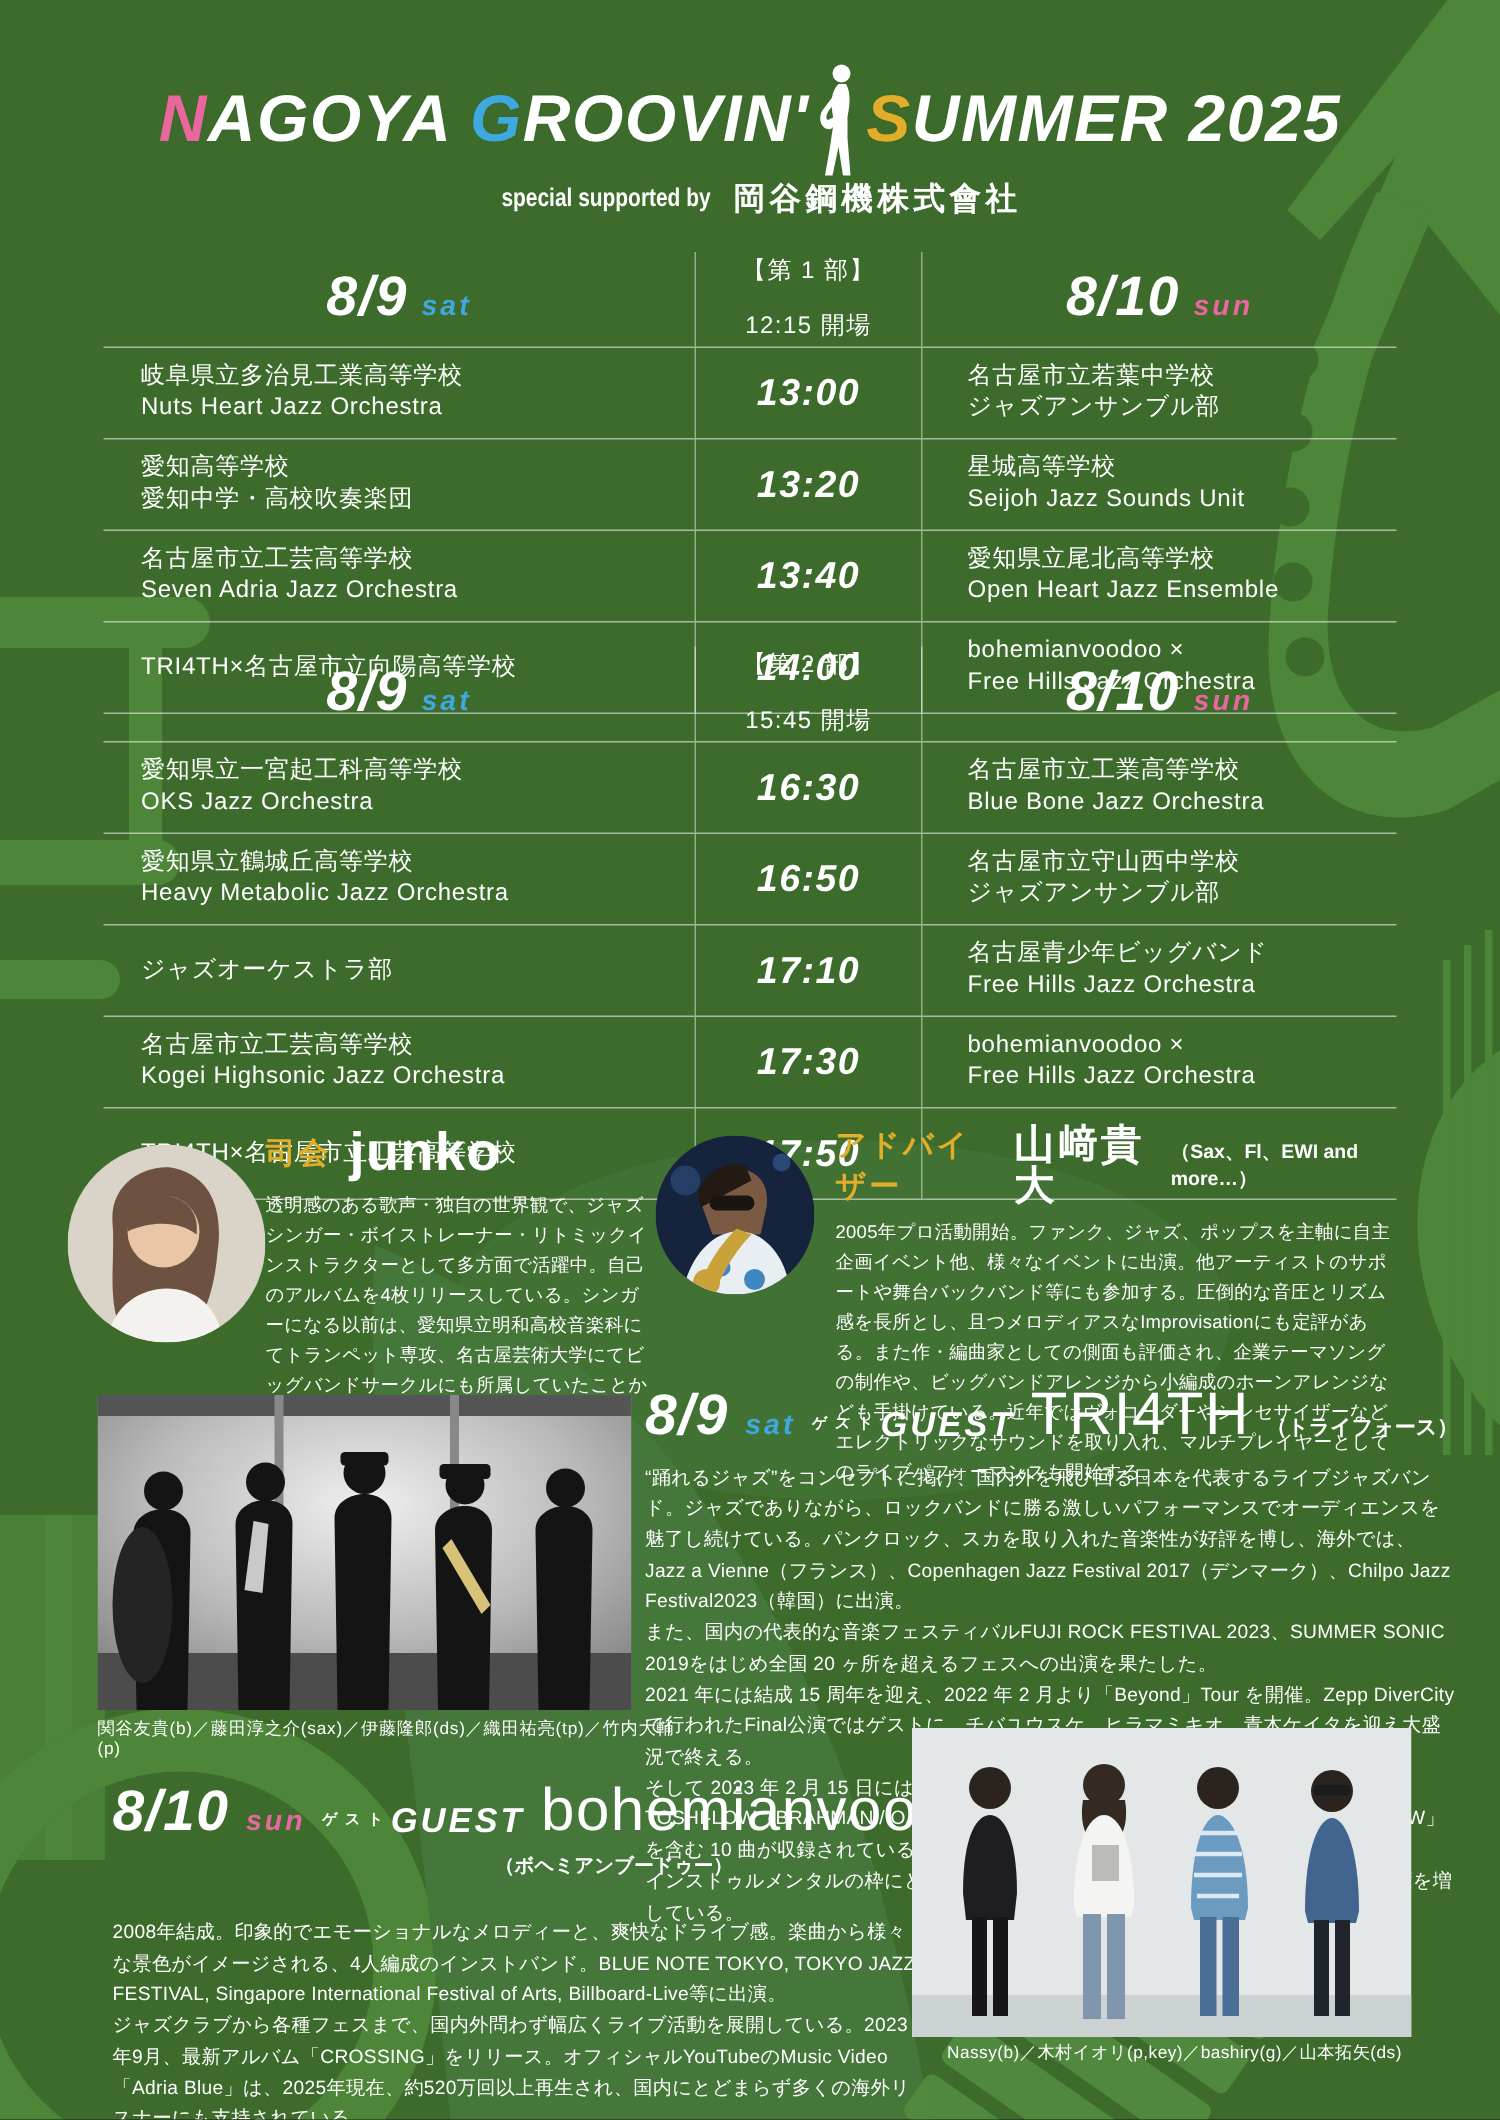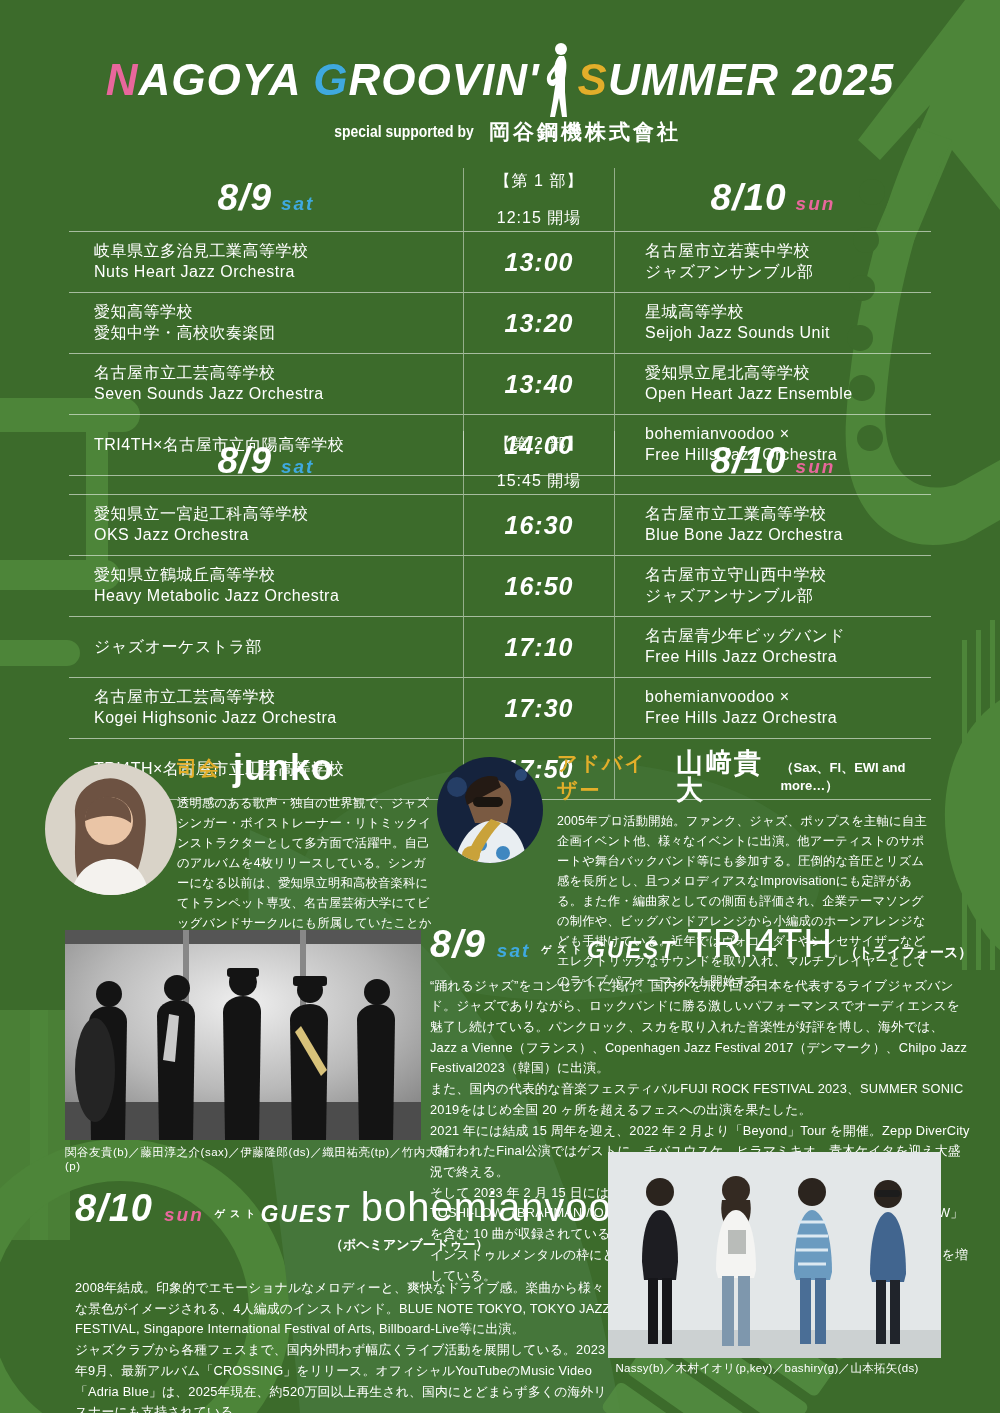--- a/index.html
+++ b/index.html
@@ -51,21 +51,21 @@
   .g-name{font-size:40px;font-weight:normal;letter-spacing:1px;}
   .g-name-kana{font-size:14px;font-weight:bold;}
   #tri-content{position:absolute;left:430px;top:921px;width:540px;}
   .guest-bio{margin-top:8px;font-size:12.8px;line-height:1.62;white-space:pre-line;letter-spacing:.2px;}
   #tri-photo{position:absolute;left:65px;top:930px;width:356px;height:210px;}
   #tri-caption{position:absolute;left:65px;top:1145px;width:400px;font-size:11.5px;letter-spacing:.5px;}
   #bv-head{position:absolute;left:75px;top:1185px;width:530px;}
   .bv-kana{font-size:13px;font-weight:bold;margin-top:4px;padding-left:255px;}
   #bv-bio{position:absolute;left:75px;top:1270px;width:540px;}
   #bv-photo{position:absolute;left:608px;top:1152px;width:333px;height:206px;}
-  #bv-caption{position:absolute;left:592px;top:1361px;width:350px;text-align:center;font-size:11.5px;letter-spacing:.3px;}
+  #bv-caption{position:absolute;left:608px;top:1361px;width:350px;text-align:center;font-size:11.5px;letter-spacing:.3px;}
   svg{display:block;}
 </style>
 </head>
 <body>
 
 <div id="poster">
 
   <svg id="decor" width="1000" height="1413" viewBox="0 0 1000 1413">
 
     <g>
@@ -162,21 +162,21 @@
         </div>
       <div class="time bB bL bR">13:20</div>
       <div class="cell right bB">
           <span>星城高等学校</span>
           <span>Seijoh Jazz Sounds Unit</span>
         </div>
     </div>
     <div style="display:contents">
       <div class="cell bB">
           <span>名古屋市立工芸高等学校</span>
-          <span>Seven Sounds Jazz Orchestra</span>
+          <span>Seven Adria Jazz Orchestra</span>
         </div>
       <div class="time bB bL bR">13:40</div>
       <div class="cell right bB">
           <span>愛知県立尾北高等学校</span>
           <span>Open Heart Jazz Ensemble</span>
         </div>
     </div>
     <div style="display:contents">
       <div class="cell bB">
           <span>TRI4TH×名古屋市立向陽高等学校</span>

